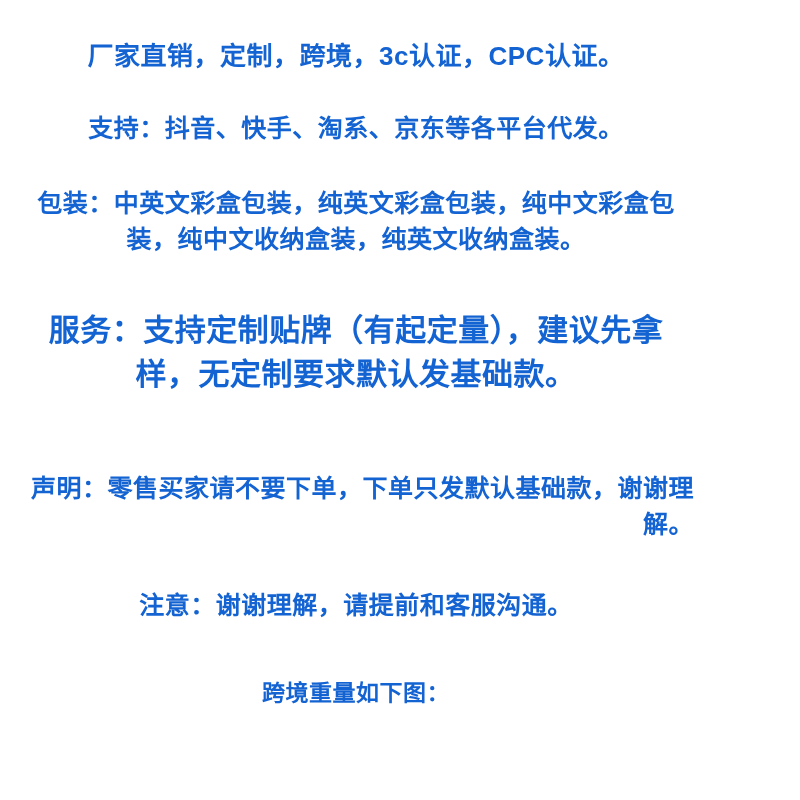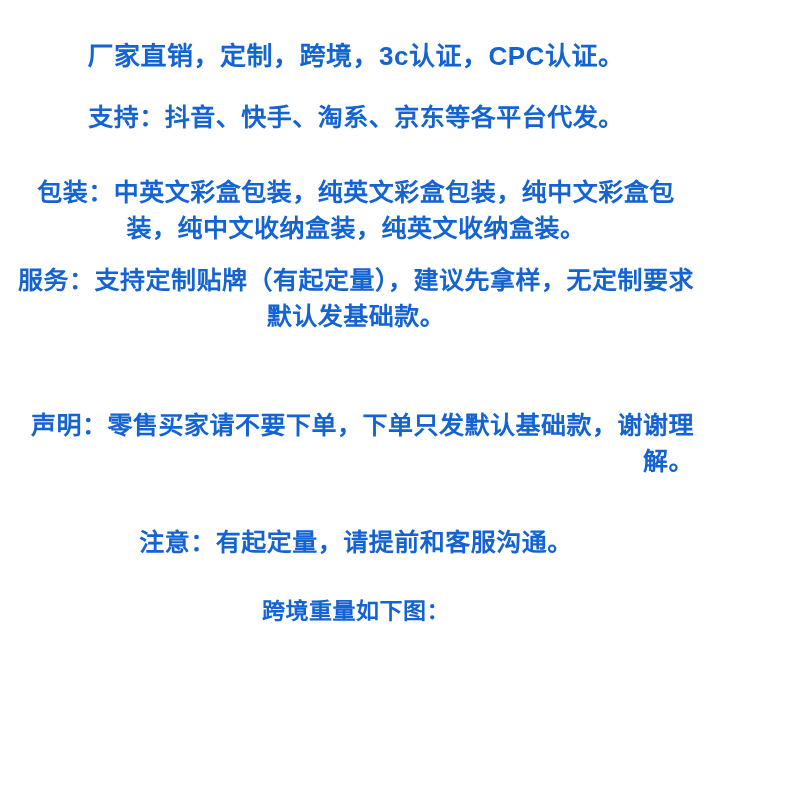--- a/index.html
+++ b/index.html
@@ -30,59 +30,59 @@
     line-height: 1.42;
     letter-spacing: 0.5px;
     word-break: break-word;
   }
   .b-headline {
     font-size: 26px;
     margin-top: 12px;
   }
   .b-support {
     font-size: 25px;
-    margin-top: 25px;
+    margin-top: 36px;
   }
   .b-package {
     font-size: 25px;
     margin-top: 40px;
     padding: 0 6px;
   }
   .b-service {
-    font-size: 25px;
-    margin-top: 17px;
+    font-size: 31px;
+    margin-top: 52px;
     padding: 0 4px;
   }
   .b-statement {
     font-size: 25px;
     margin-top: 74px;
     padding: 0 4px;
     text-align: right;
   }
   .b-notice {
     font-size: 25px;
     margin-top: 46px;
   }
   .b-crossborder {
     font-size: 23px;
-    margin-top: 34px;
+    margin-top: 53px;
   }
 </style>
 </head>
 <body>
 
 <div class="page">
 
   <div class="block b-headline">厂家直销，定制，跨境，3c认证，CPC认证。</div>
 
   <div class="block b-support">支持：抖音、快手、淘系、京东等各平台代发。</div>
 
   <div class="block b-package">包装：中英文彩盒包装，纯英文彩盒包装，纯中文彩盒包装，纯中文收纳盒装，纯英文收纳盒装。</div>
 
   <div class="block b-service">服务：支持定制贴牌（有起定量），建议先拿样，无定制要求默认发基础款。</div>
 
   <div class="block b-statement">声明：零售买家请不要下单，下单只发默认基础款，谢谢理解。</div>
 
-  <div class="block b-notice">注意：有起定量，请提前和客服沟通。</div>
+  <div class="block b-notice">注意：谢谢理解，请提前和客服沟通。</div>
 
   <div class="block b-crossborder">跨境重量如下图：</div>
 
 </div>
 
 </body></html>

